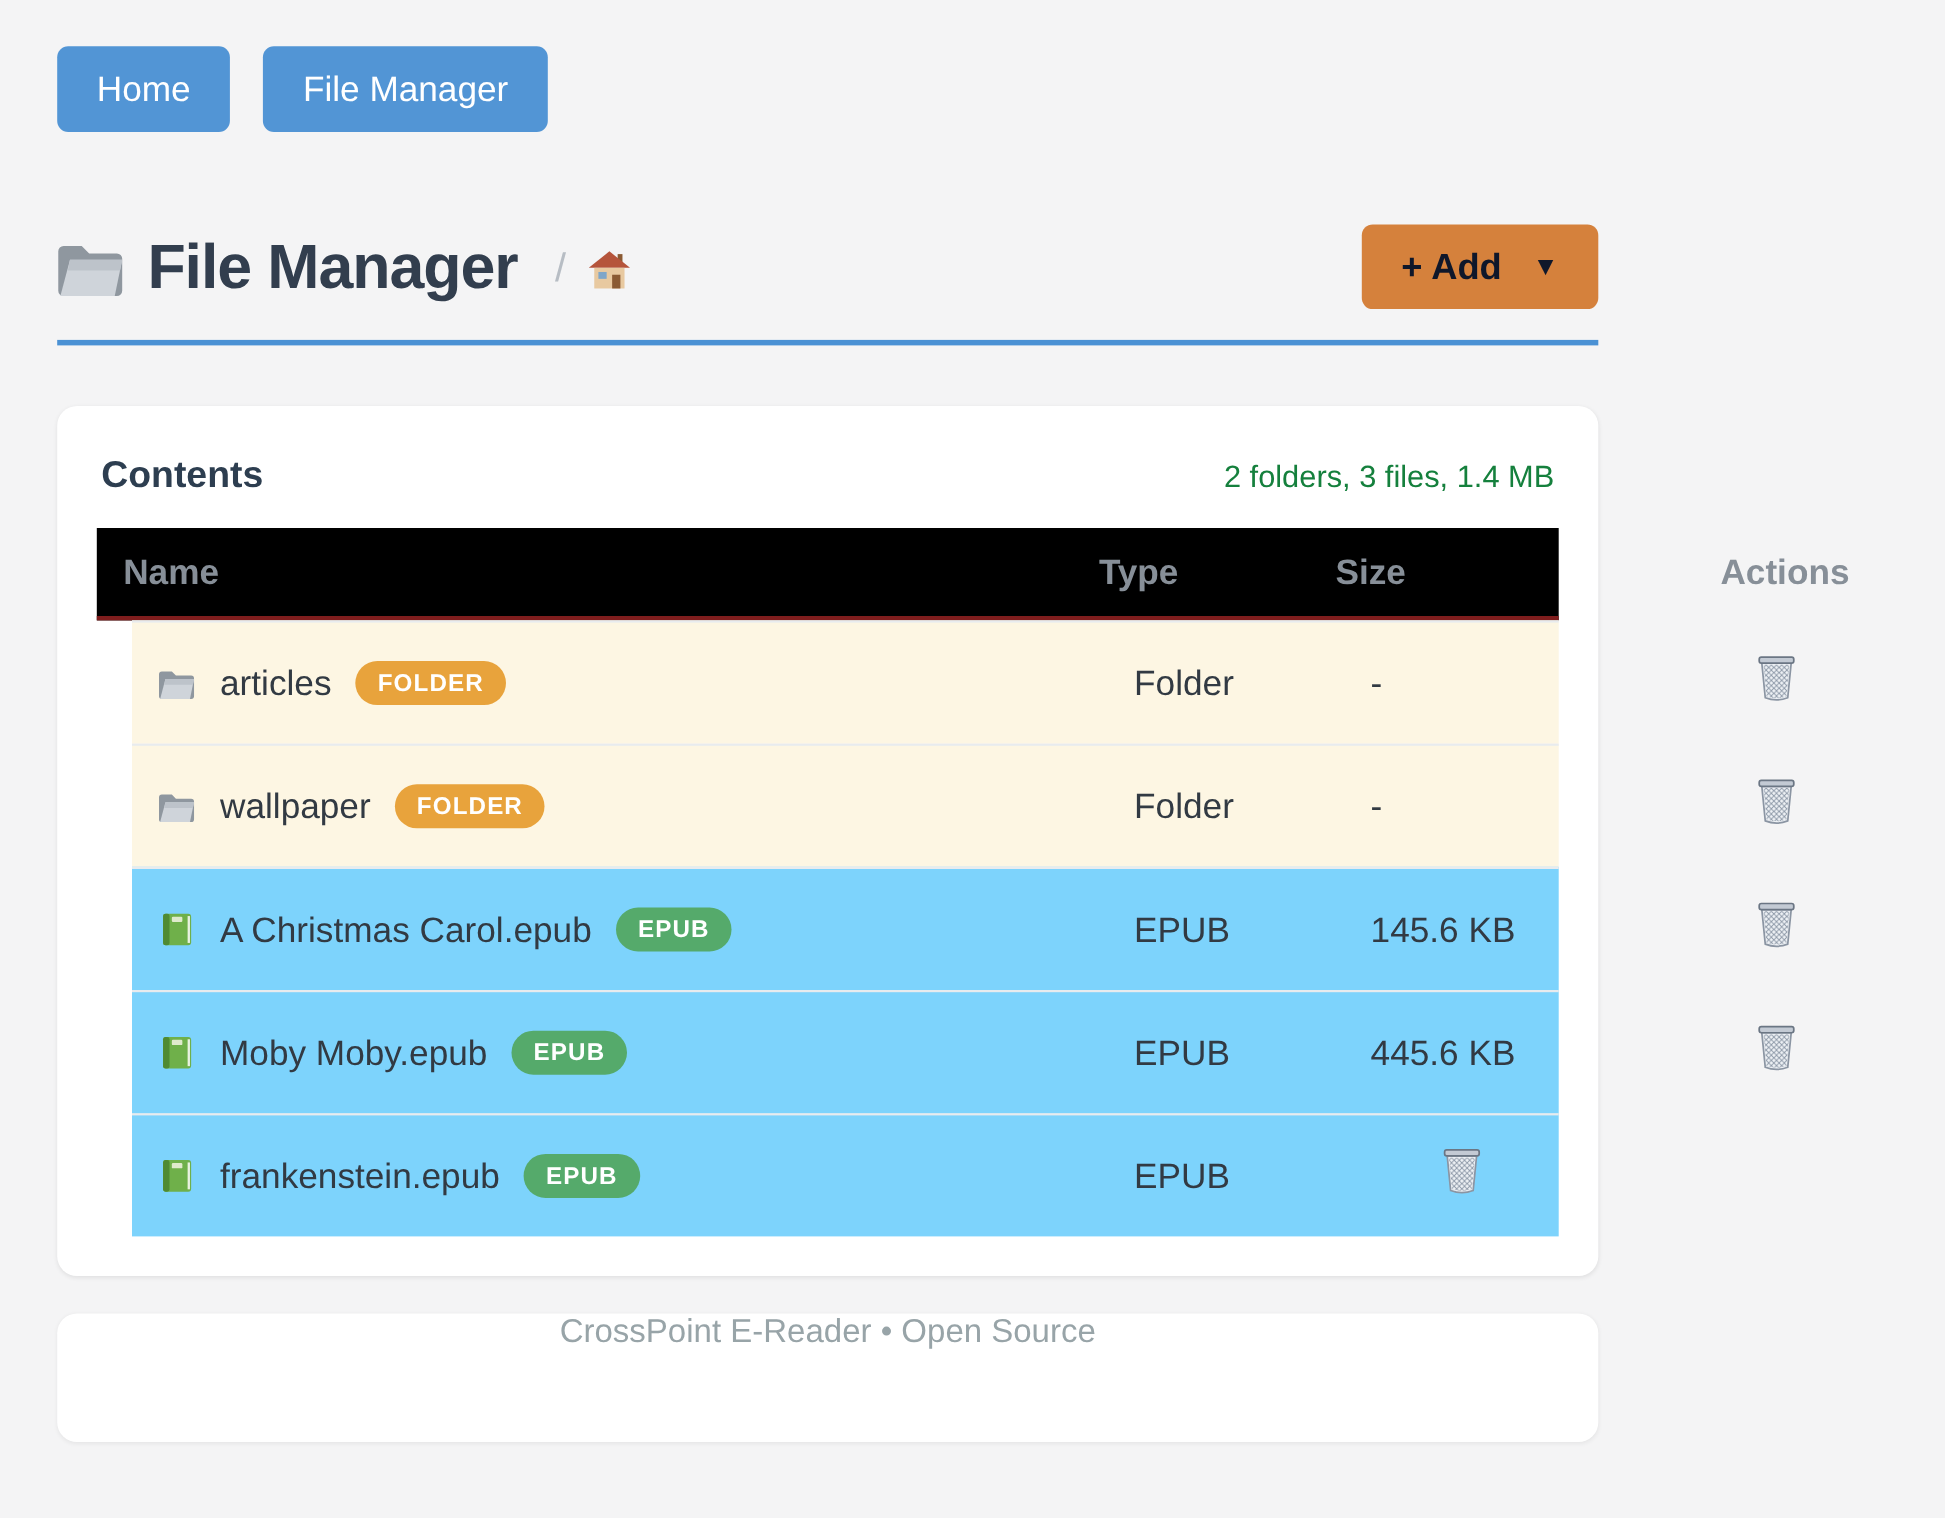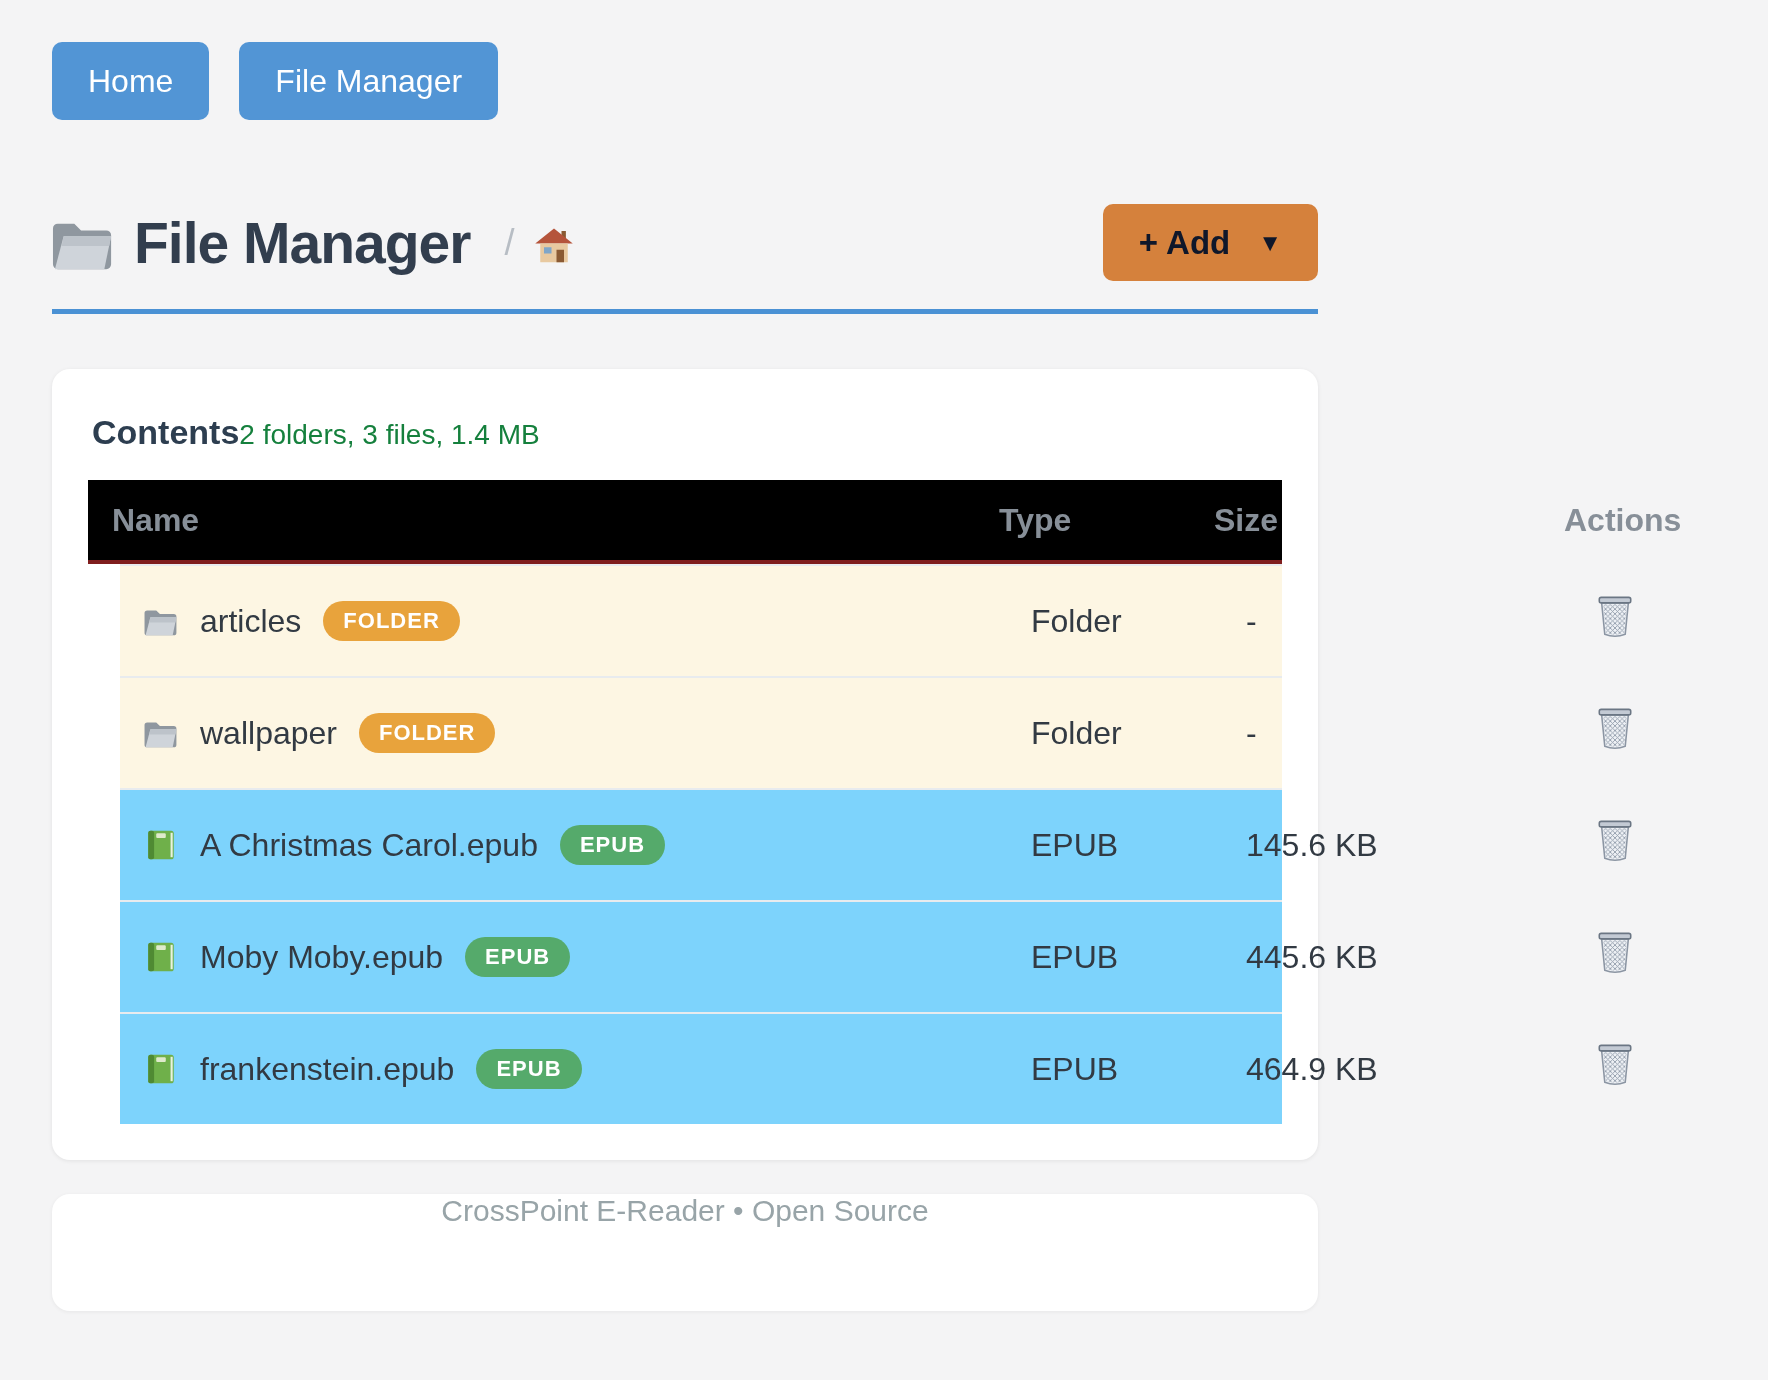--- a/index.html
+++ b/index.html
@@ -2,21 +2,21 @@
 <html><head>
 <meta charset="utf-8">
 <style>
   * { margin:0; padding:0; box-sizing:border-box; }
   html,body { width:1768px; height:1380px; }
   body {
     background:#f4f4f5;
     font-family:"Liberation Sans", sans-serif;
     color:#323a43;
   }
-  .container { width:1266px; margin-left:52px; }
+  .container { width:1401px; margin-left:52px; }
 
   
   .topnav { display:flex; gap:30px; padding-top:42px; }
   .btn-blue {
     display:inline-flex; align-items:center; justify-content:center;
     background:#5295d5; color:#ffffff; border:none; cursor:pointer;
     font-family:"Liberation Sans", sans-serif;
     font-size:32px; font-weight:400;
     height:78px; padding:0 36px; border-radius:10px;
   }
@@ -41,21 +41,21 @@
   .btn-add .caret { font-size:24px; }
 
   .rule { height:5px; background:#4a91d4; border:none; margin-top:28px; }
 
   
   .card {
     background:#ffffff; border-radius:18px; padding:36px;
     margin-top:55px;
     box-shadow:0 1px 4px rgba(0,0,0,.08);
   }
-  .card-head { display:flex; align-items:baseline; padding:8px 4px 0 4px; }
+  .card-head { display:flex; align-items:baseline; justify-content:space-between; padding:8px 4px 0 4px; }
   .card-title { font-size:34px; font-weight:700; color:#2d3e50; }
   .card-stats { font-size:28px; color:#15803d; }
 
   
   .tbl { margin-top:28px; }
   .trow {
     display:grid;
     grid-template-columns:887px 215px 286px 141px;
     align-items:center;
     min-height:112px;
@@ -241,21 +241,20 @@
 
       <div class="trow t-epub">
         <div class="cell name-cell">
           <svg class="row-icon">
               <use href="#sym-book"></use>
             </svg>
           <span class="fname">frankenstein.epub</span>
           <span class="badge badge-epub">EPUB</span>
         </div>
         <div class="cell">EPUB</div>
-        <div class="cell">464.9 KB</div>
         <div class="cell cell-actions">
           <button class="trash-btn"><svg>
                 <use href="#sym-trash"></use>
               </svg></button>
         </div>
       </div>
     </div>
   </section>
 
   <footer class="footer-card">

